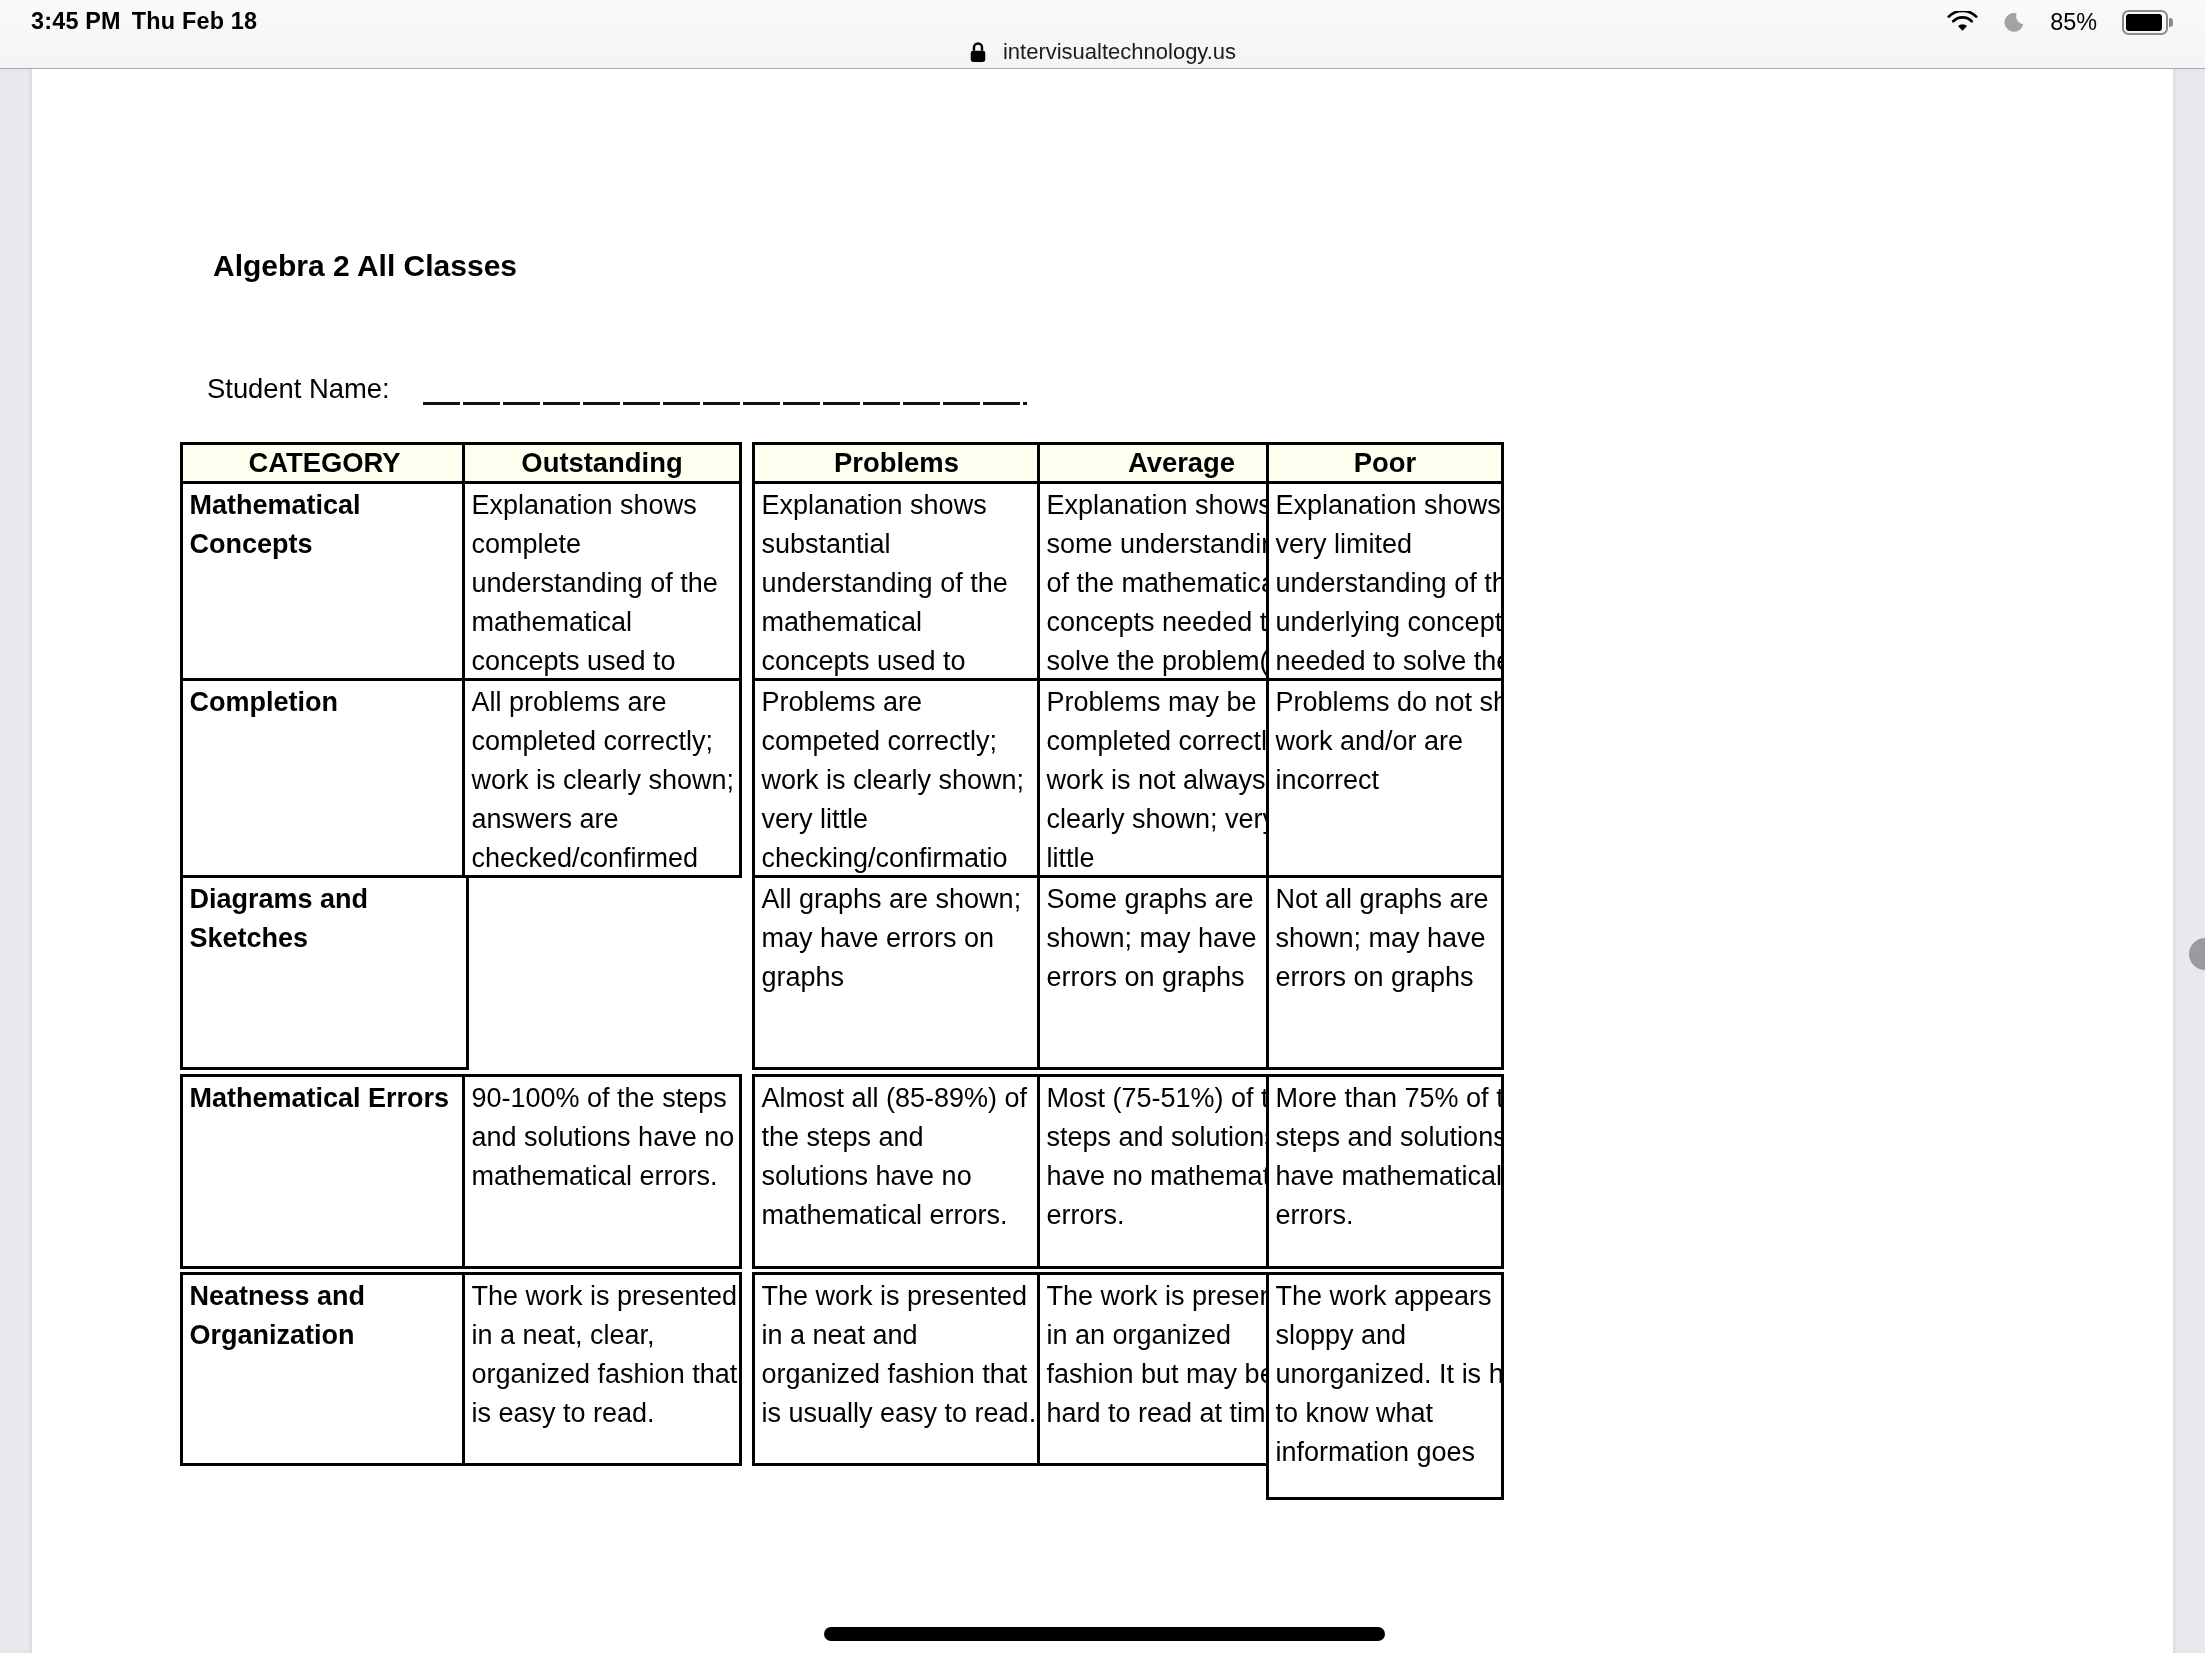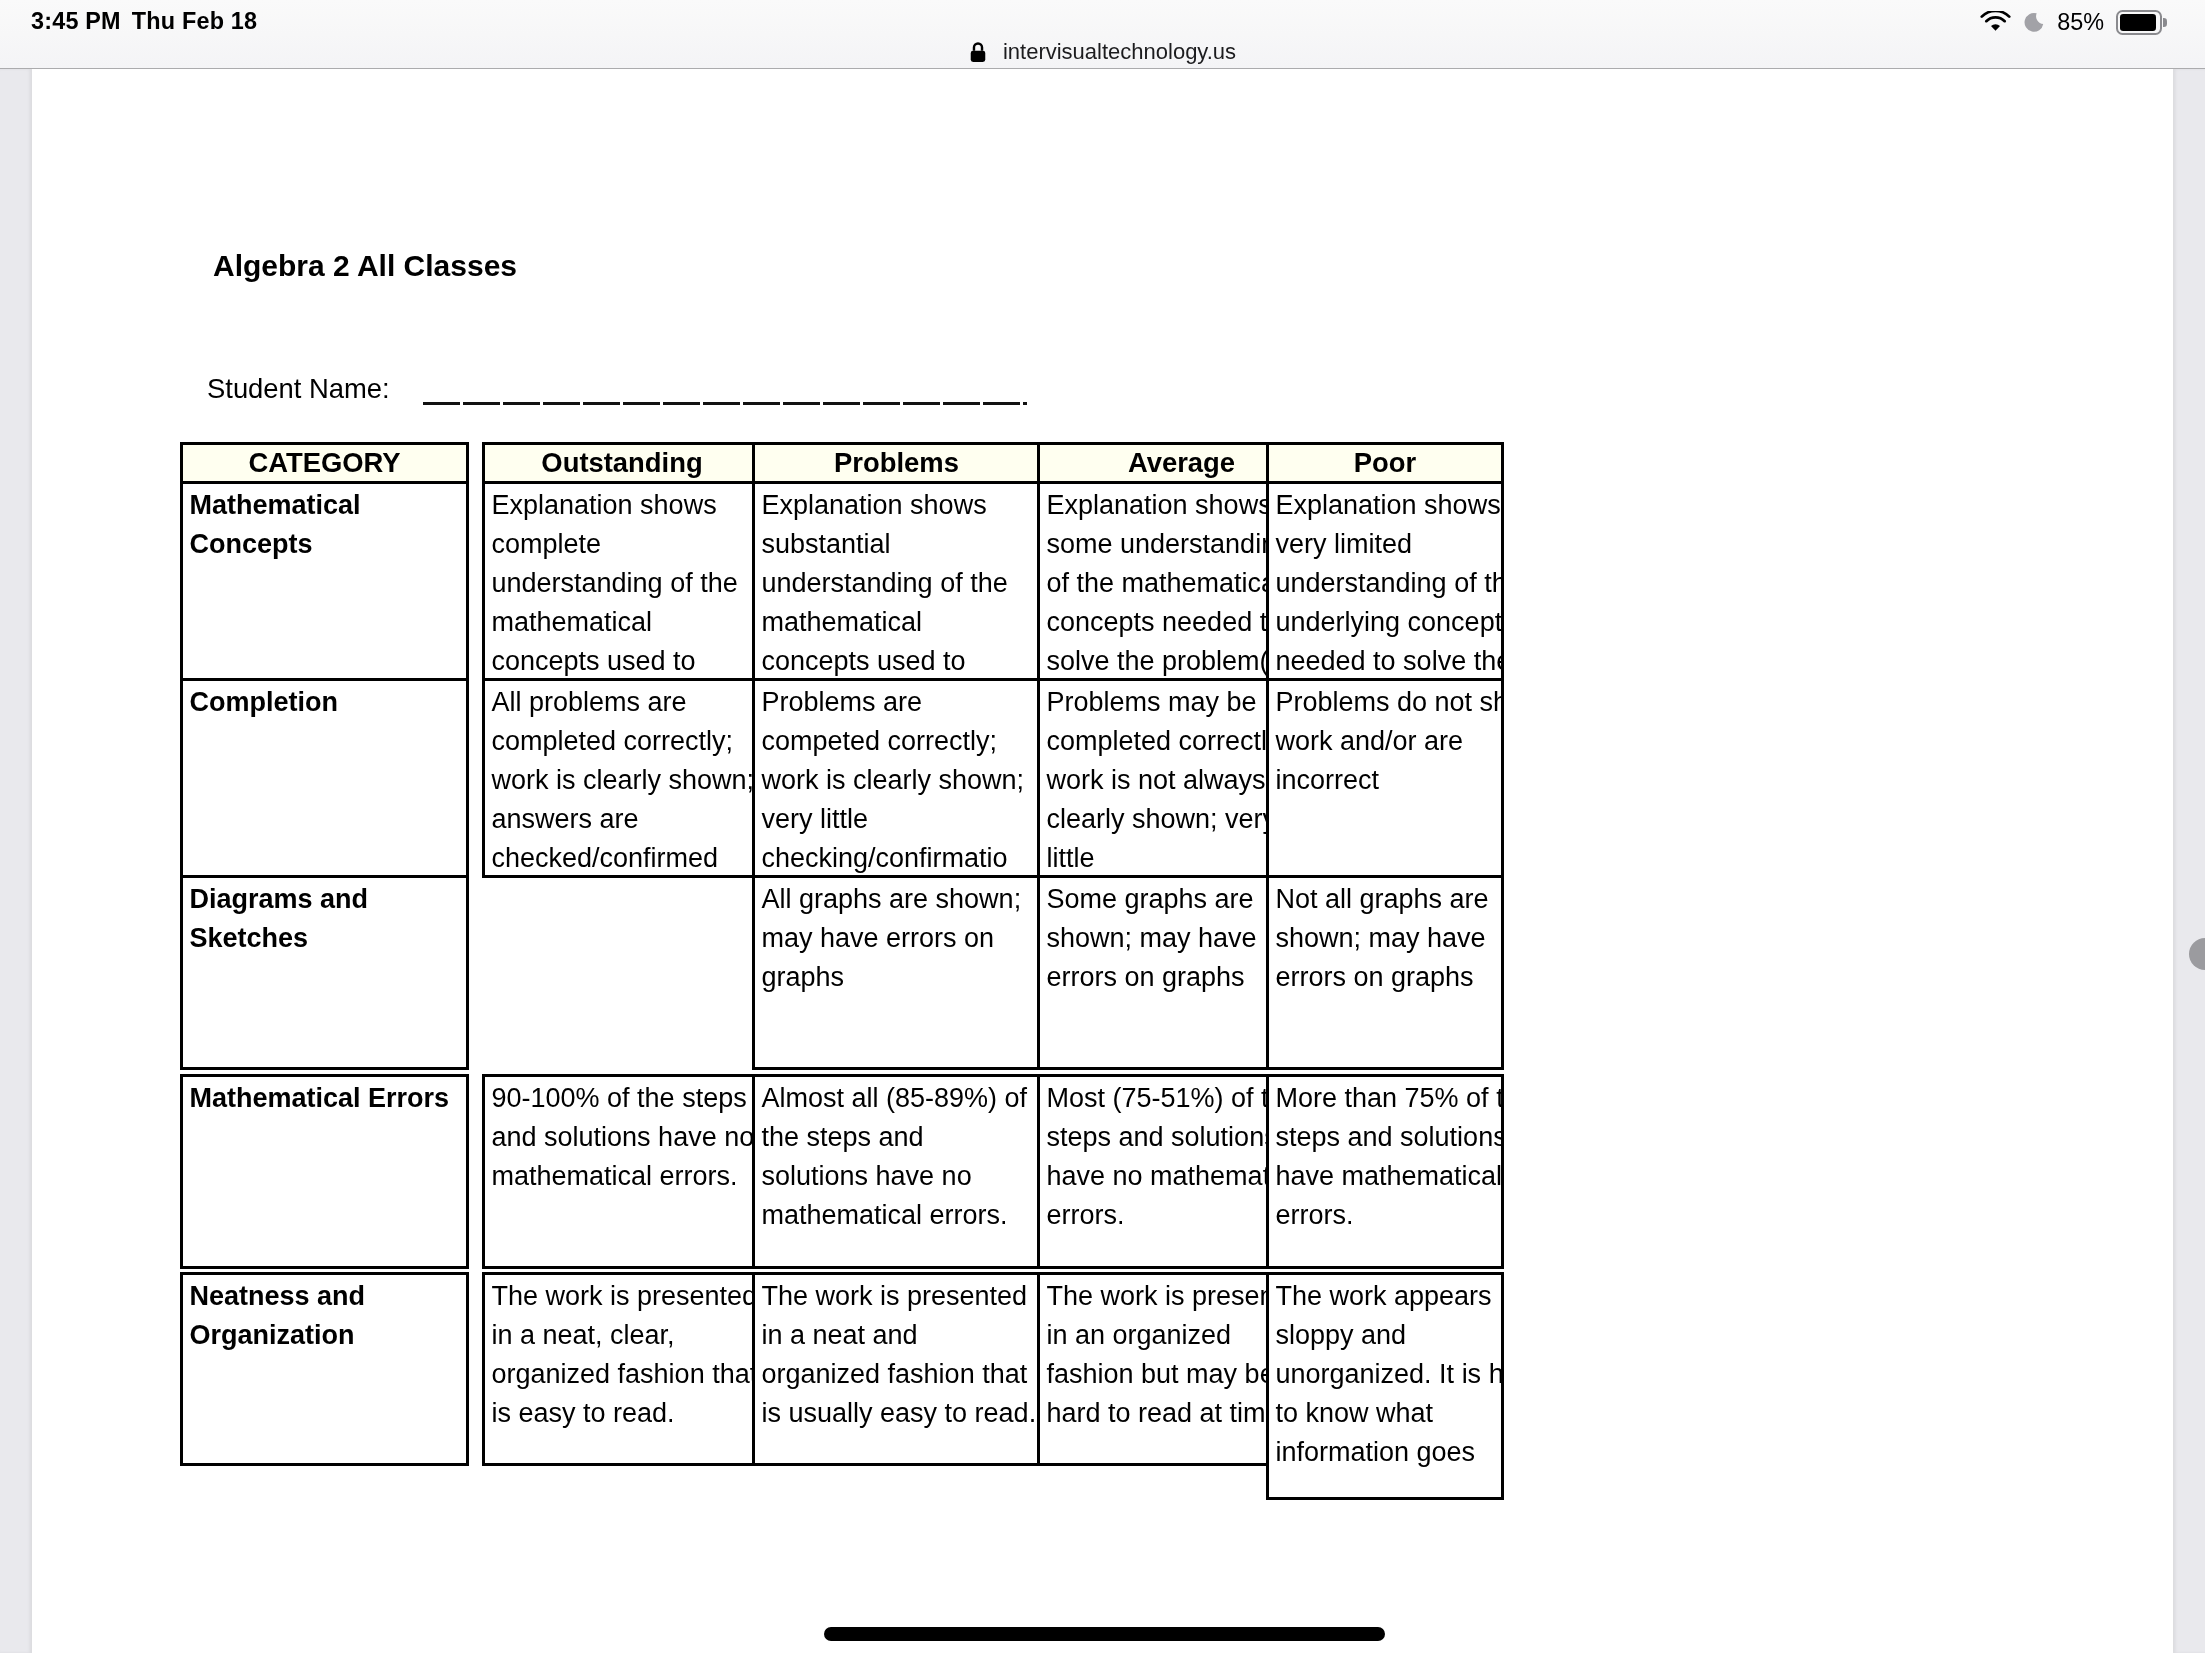--- a/index.html
+++ b/index.html
@@ -8,21 +8,21 @@
     background:#e9e9ed;font-family:"Liberation Sans",sans-serif;color:#000;
   }
   
   .chrome{
     position:absolute;left:0;top:0;width:2205px;height:69px;box-sizing:border-box;
     background:linear-gradient(#fafafa,#f4f4f6);
     border-bottom:1.6px solid #ababad;z-index:30;
   }
   .status-left{position:absolute;left:31px;top:8px;font-size:23.4px;font-weight:600;letter-spacing:0.2px;}
   .status-left .date{margin-left:11px;}
-  .status-right{position:absolute;right:43px;top:8px;display:flex;align-items:center;gap:12px;height:29px;}
+  .status-right{position:absolute;right:37px;top:8px;display:flex;align-items:center;gap:25px;height:29px;}
   .pct{font-size:23.4px;font-weight:500;}
   .battery{position:relative;width:42px;height:21px;border:2px solid #8a8a8e;border-radius:6.5px;display:flex;align-items:center;}
   .battery .fill{position:absolute;left:2.4px;top:2.4px;bottom:2.4px;width:85%;background:#000;border-radius:3.2px;}
   .battery .nub{position:absolute;right:-6.5px;top:5.7px;width:4px;height:9.7px;background:#8a8a8e;border-radius:0 3.2px 3.2px 0;}
   .url-row{position:absolute;left:0;top:36px;width:100%;height:32px;display:flex;justify-content:center;align-items:center;gap:16px;}
   .url-text{font-size:22px;color:#1c1c1e;}
   
   .side{position:absolute;top:69px;bottom:0;width:32px;background:#e9e9ed;z-index:5;}
   .side.left{left:0;box-shadow:inset -2.4px 0 3.2px rgba(0,0,0,0.06);}
   .side.right{right:0;box-shadow:inset 2.4px 0 3.2px rgba(0,0,0,0.06);}
@@ -32,21 +32,21 @@
   .student-line{
     position:absolute;left:423px;top:402px;width:604px;height:3.2px;z-index:10;
     background:repeating-linear-gradient(to right,#111 0 37px,rgba(0,0,0,0) 37px 40px);
   }
   
   .cell{
     position:absolute;box-sizing:border-box;background:#fff;border:3.2px solid #000;
     overflow:hidden;font-size:27px;line-height:39px;padding:1.6px 3.2px 0 6.5px;
     white-space:pre;z-index:10;
   }
-  .c0{left:180px;width:289px}.c1{left:482px;width:280px}.c2{left:752px;width:289px}
+  .c0{left:180px;width:289px}.c1{left:462px;width:280px}.c2{left:752px;width:289px}
   .c3{left:1037px;width:289px}.c4{left:1266px;width:238px}
   .rh{top:442px;height:43px;background:#FFFFF0;font-weight:bold;font-size:27.4px;
       line-height:36px;text-align:center;white-space:normal;padding:0;}
   .r0{top:481px;height:200px}
   .r1{top:678px;height:200px}
   .r2{top:875px;height:195px}
   .r3{top:1074px;height:195px}
   .r4{top:1272px;height:194px}
   .r4tall{top:1272px;height:228px}
   .cat{font-weight:bold;}

